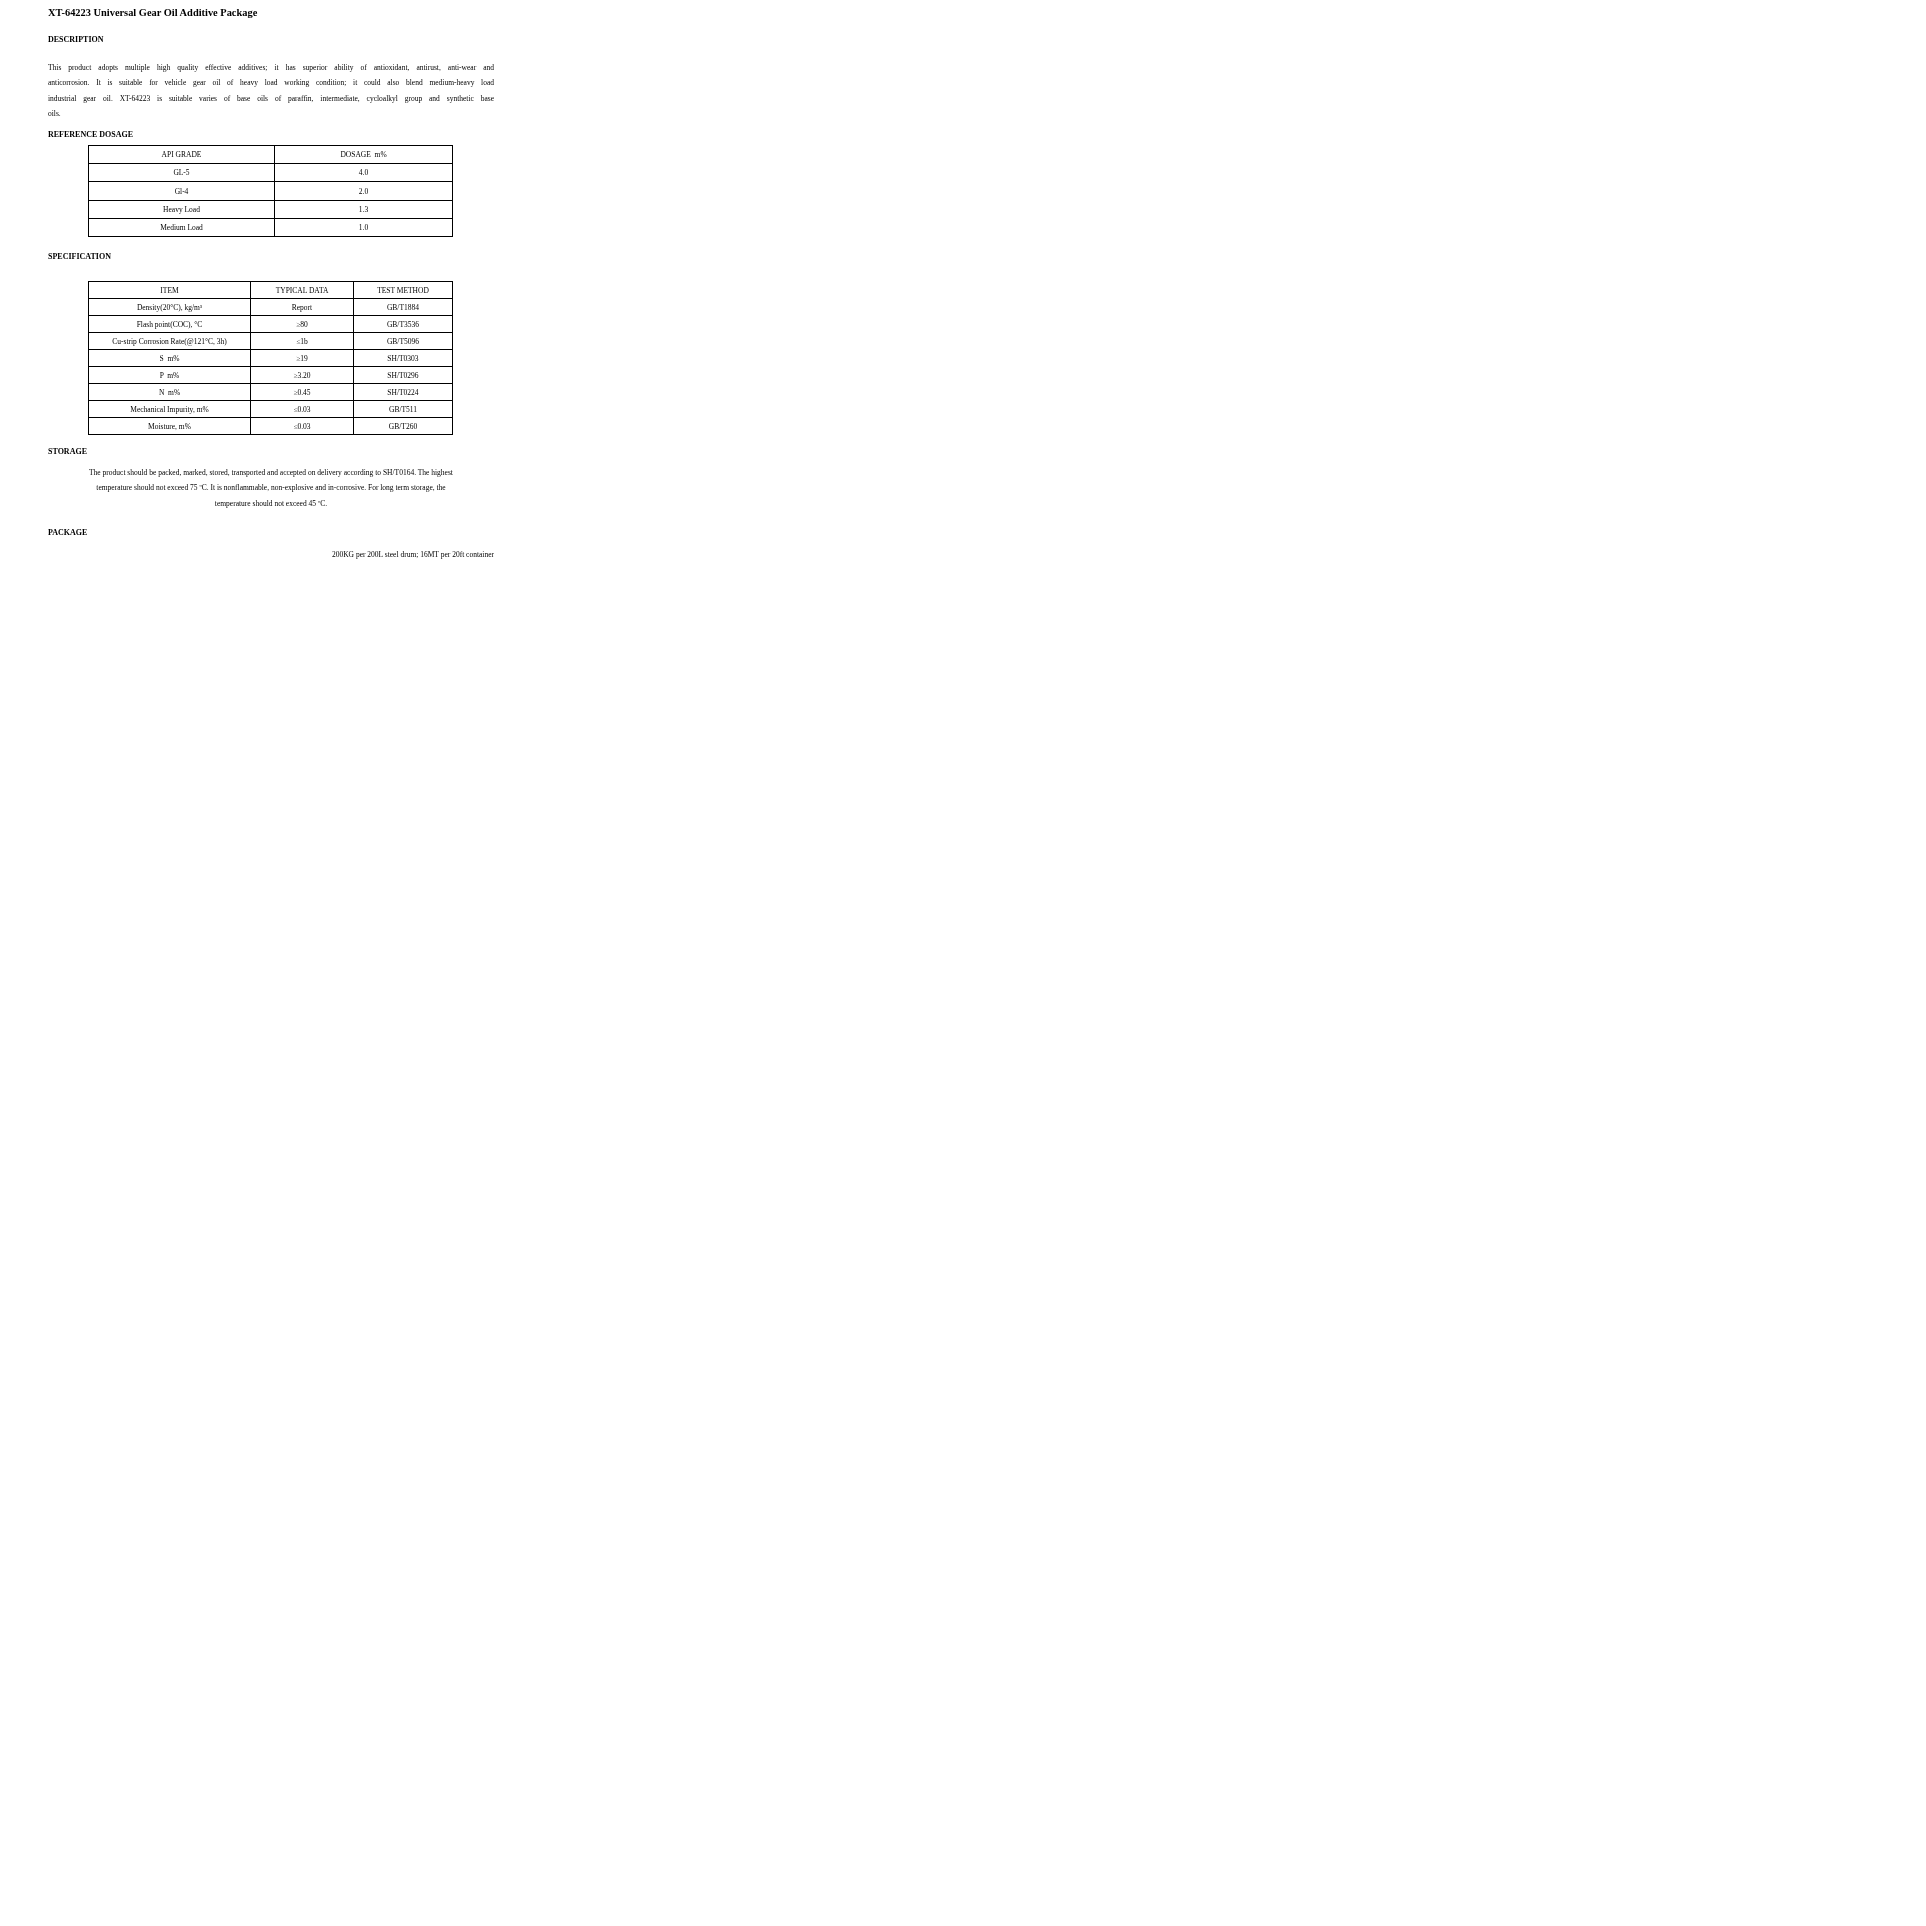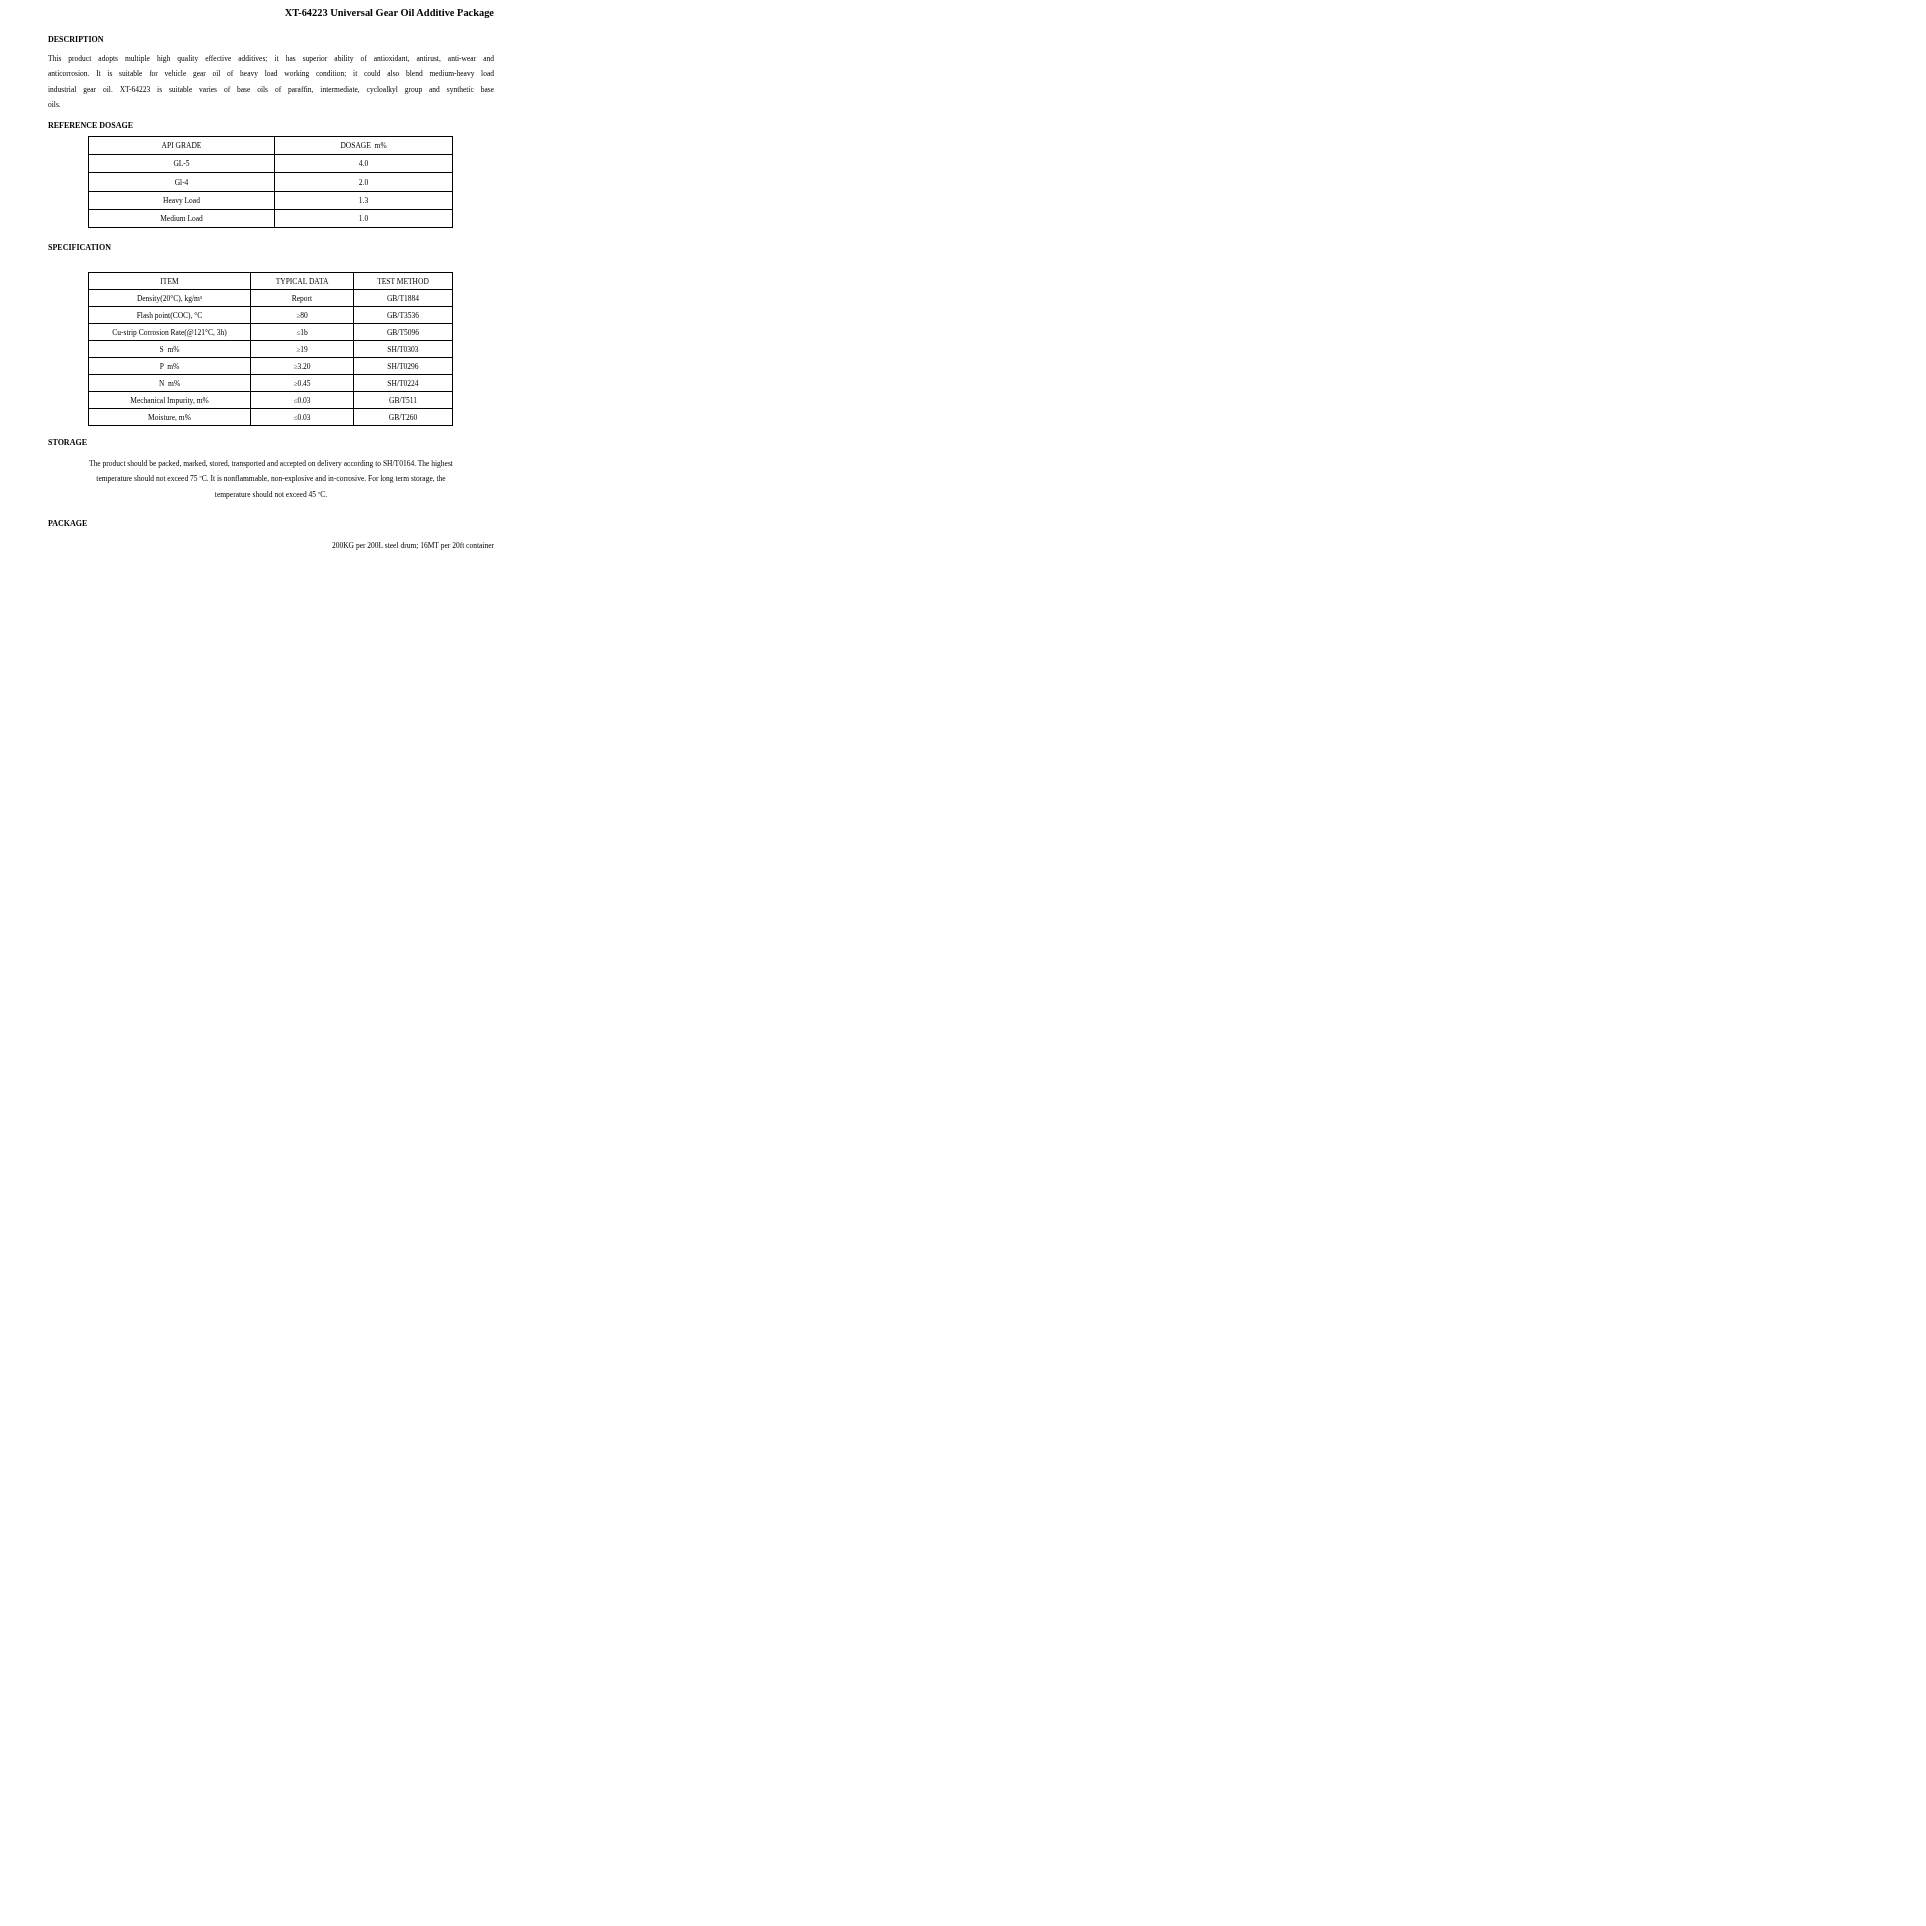--- a/index.html
+++ b/index.html
@@ -16,42 +16,42 @@
   }
   .page {
     width: 561px;
     height: 604px;
     position: relative;
   }
   .title {
     margin: 6.2px 67px 0 48px;
     font-size: 10.4px;
     font-weight: bold;
-    text-align: right;
+    text-align: left;
     line-height: 1.25;
   }
   .content {
     margin: 0 67px 0 48px; 
   }
   h2 {
     font-size: 8px;
     font-weight: bold;
     margin: 0;
     line-height: 1.2;
   }
   .h-desc     { margin-top: 16px; }
   .h-refdos   { margin-top: 8.5px; }
   .h-spec     { margin-top: 14.3px; }
   .h-storage  { margin-top: 12px; }
   .h-package  { margin-top: 17px; }
 
   .para {
     font-size: 7.5px;
     line-height: 15.4px;
-    margin-top: 6px;
+    margin-top: 15px;
   }
   .stor { margin-top: 8px; }
 
   .desc-line {
     text-align: justify;
     text-align-last: justify;
     -moz-text-align-last: justify;
     white-space: normal;
   }
   .desc-line:last-child {

